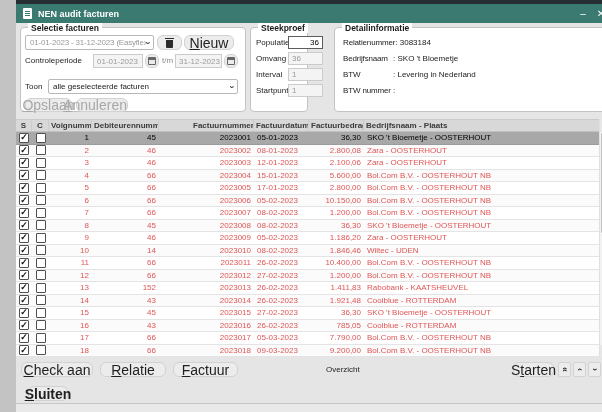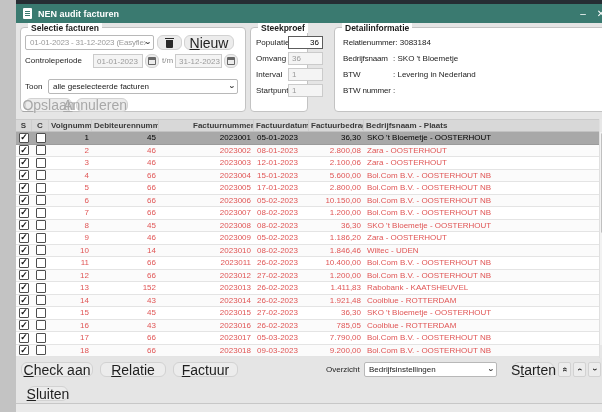--- a/index.html
+++ b/index.html
@@ -463,38 +463,34 @@
     <span><u>C</u>heck aan</span>
   </div>
   <div class="btn abs" style="left:84px;top:362px;width:66px;height:15px;">
     <span><u>R</u>elatie</span>
   </div>
   <div class="btn abs" style="left:157px;top:362px;width:65px;height:15px;">
     <span><u>F</u>actuur</span>
   </div>
 
   <span class="lbl abs" style="left:310px;top:363px;">Overzicht</span>
-  <div class="select abs" style="left:348px;top:362px;width:133px;height:15px;">
-    <span>Bedrijfsinstellingen</span>
-    <span class="chev">›</span>
-  </div>
   <div class="btn abs" style="left:497px;top:362px;width:41px;height:15px;">
     <span>S<u>t</u>arten</span>
   </div>
   <div class="nav-btn abs" style="left:542px;top:362px;width:13px;height:15px;">
     <span class="rot90">«</span>
   </div>
   <div class="nav-btn abs" style="left:557px;top:362px;width:13px;height:15px;">
     <span class="rot90">‹</span>
   </div>
   <div class="nav-btn abs" style="left:572px;top:362px;width:13px;height:15px;">
     <span class="rot90">›</span>
   </div>
   <div class="nav-btn abs" style="left:587px;top:362px;width:13px;height:15px;">
     <span class="rot90">»</span>
   </div>
 
-  <div class="btn abs" style="left:12px;top:386px;width:40px;height:15px;">
+  <div class="btn abs" style="left:12px;top:386px;width:40px;height:15px;font-weight:bold;">
     <span><u>S</u>luiten</span>
   </div>
 
   <div class="bottomband"></div>
 </div>
 
 </body></html>

